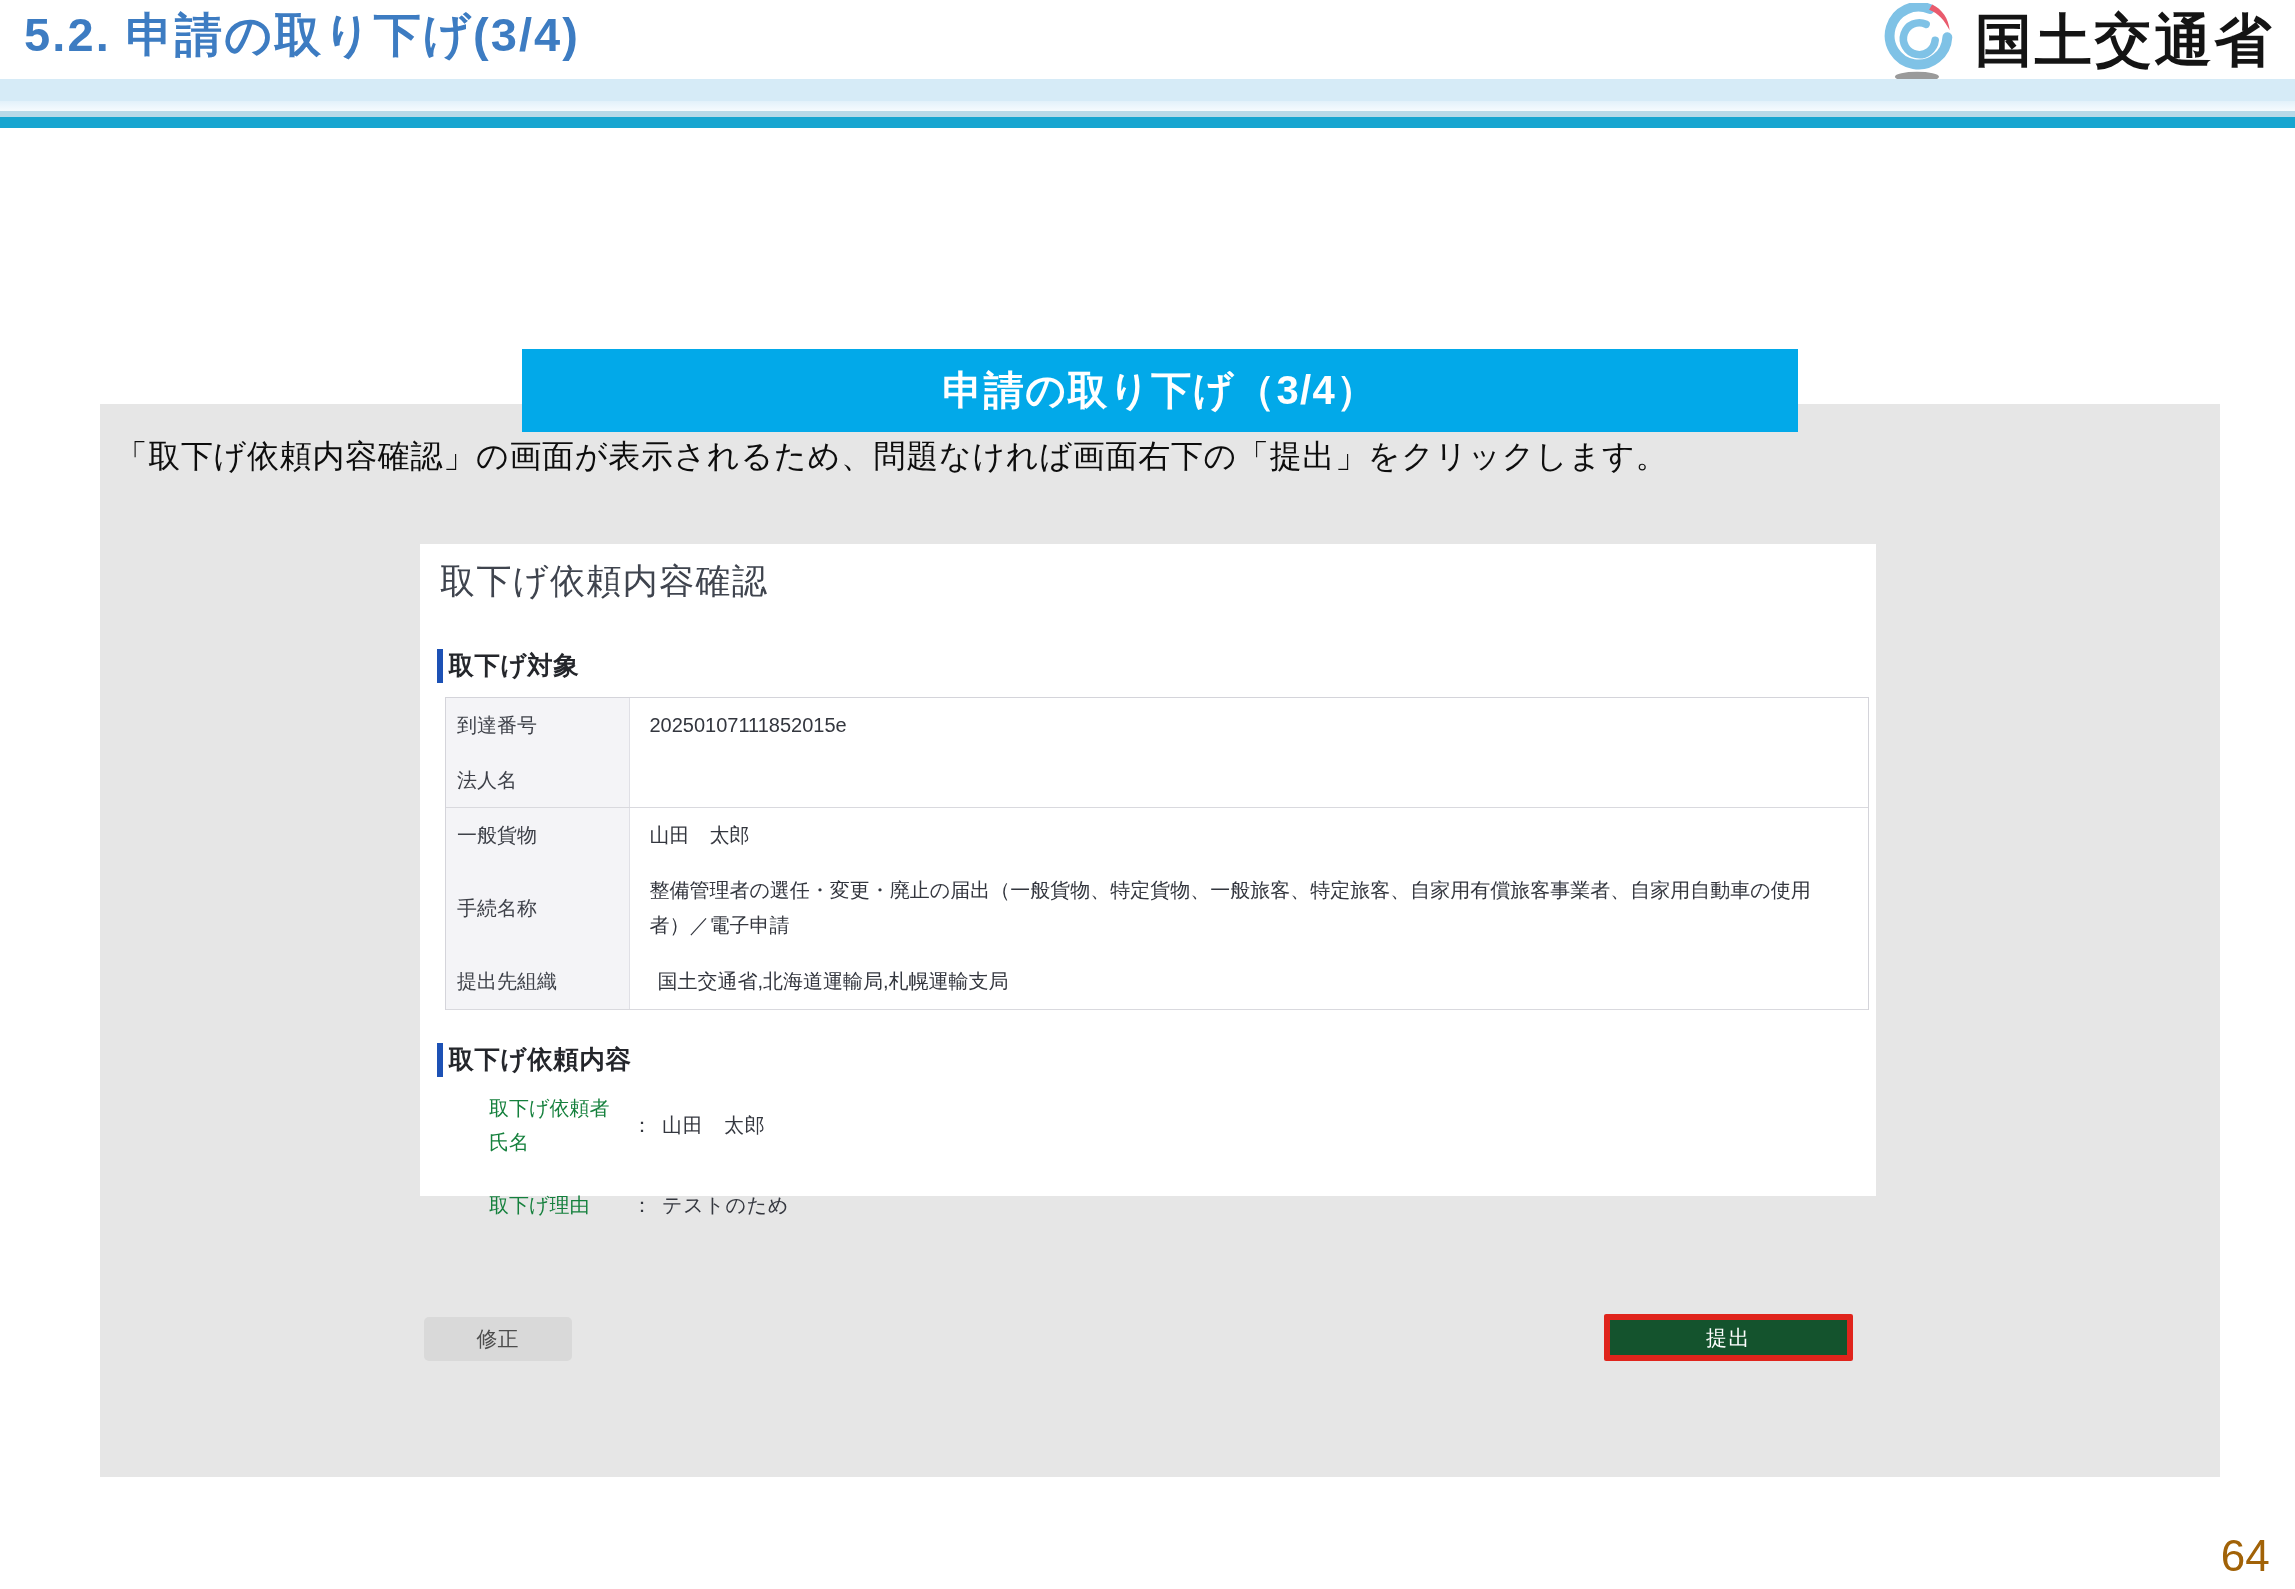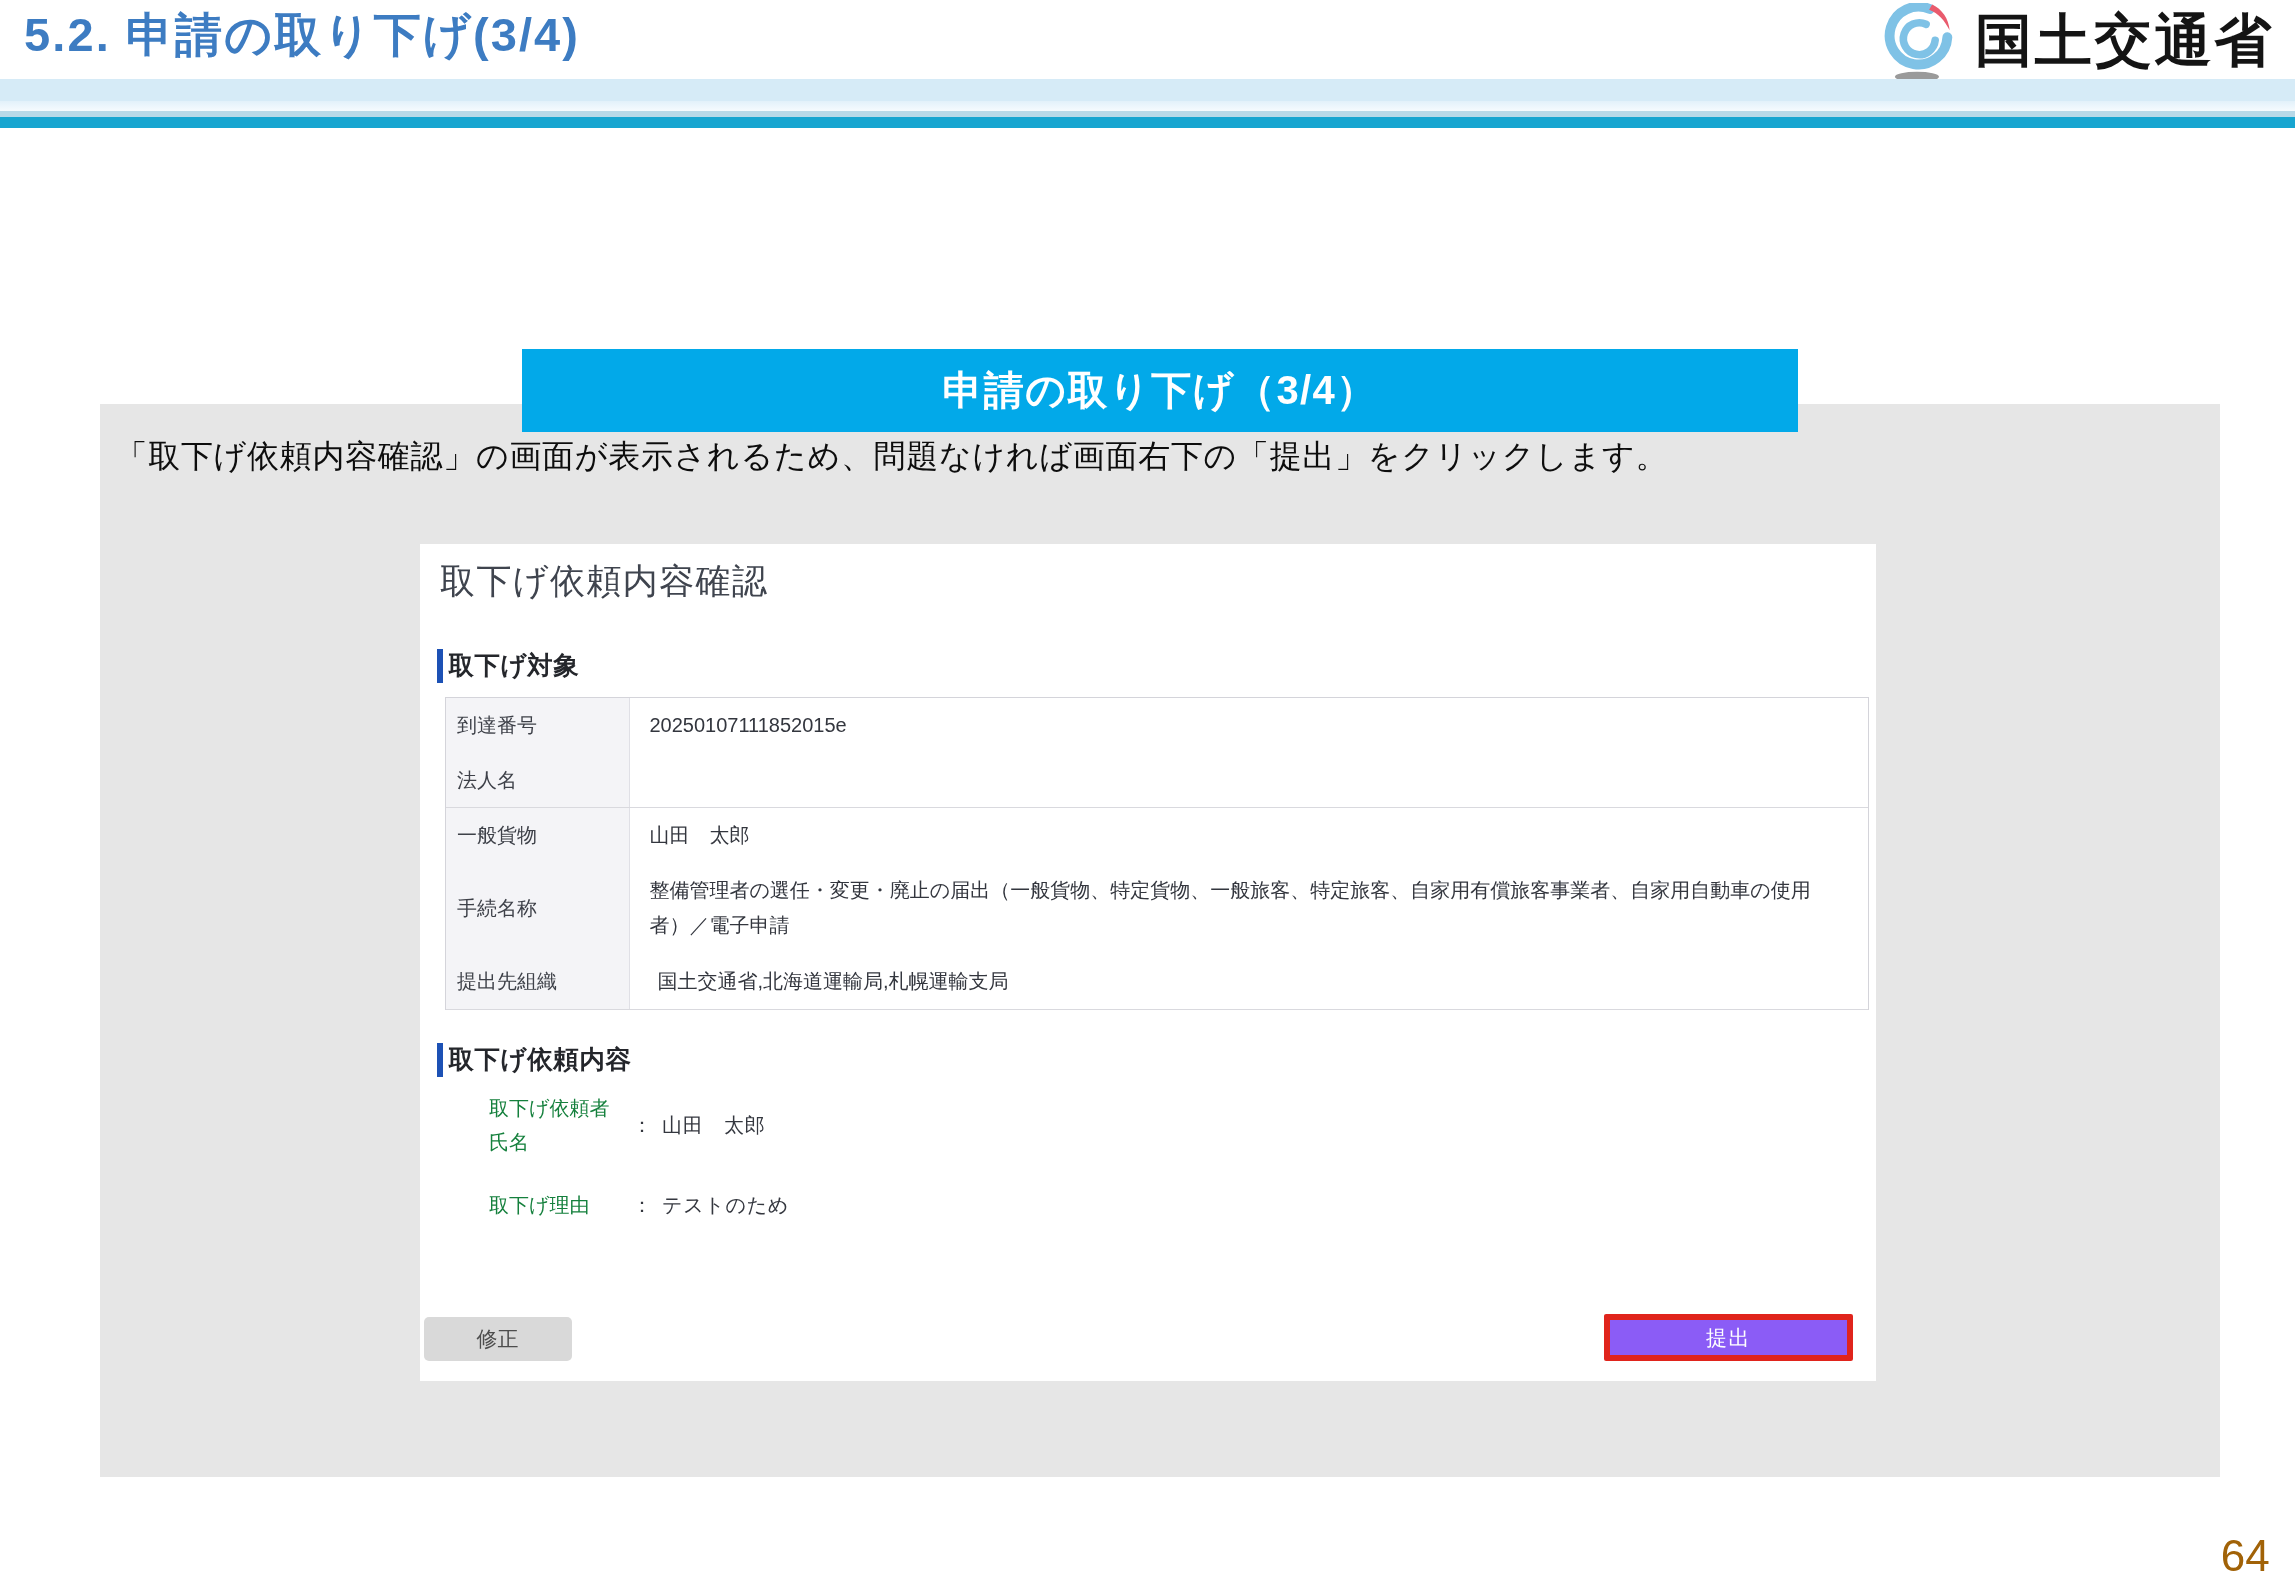--- a/index.html
+++ b/index.html
@@ -41,21 +41,21 @@
     background:#e6e6e6; z-index:1;
   }
   .instruction {
     position:absolute; left:15.5px; top:31px;
     font-size:32px; color:#0d0d0d; letter-spacing:0.7px; white-space:nowrap;
   }
 
   
   .card {
     position:absolute; left:320px; top:140px; 
-    width:1456px; height:837px; background:#ffffff;
+    width:1456px; height:652px; background:#ffffff;
   }
   .card-title {
     position:absolute; left:20px; top:14px;
     font-size:35px; color:#3f444e; letter-spacing:1.4px;
   }
   .section-head { position:absolute; left:17px; display:flex; align-items:center; gap:5px; }
   .section-head .bar { width:6.4px; height:34px; background:#1c51b5; }
   .section-head .txt { font-size:25.4px; font-weight:700; color:#24262b; letter-spacing:0.7px; }
   .sec1 { top:105px; }
   .sec2 { top:499px; }
@@ -84,21 +84,21 @@
   .f2 { top:644px; min-height:34px; }
 
   .btn-fix {
     position:absolute; left:3.5px; top:773px; width:148px; height:44px;
     background:#d9d9d9; border-radius:5px;
     display:flex; align-items:center; justify-content:center;
     font-size:21px; color:#4d4d4d; cursor:pointer;
   }
   .btn-submit-wrap {
     position:absolute; left:1184px; top:770px; width:249px; height:47px;
-    border:6.4px solid #e0241c; background:#8b5cf6; border-radius:2.1px;
+    border:6.4px solid #e0241c; background:#14532d; border-radius:2.1px;
     display:flex; align-items:center; justify-content:center; cursor:pointer;
   }
   .btn-submit-label { color:#ffffff; font-size:21px; letter-spacing:1.4px; }
 
   .page-number {
     position:absolute; right:25.4px; top:1531px;
     font-size:44px; color:#a16207;
   }
 </style>
 </head>

